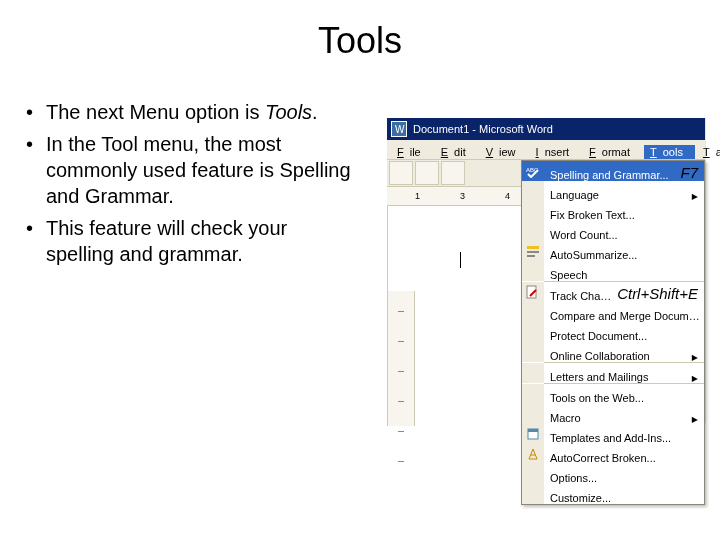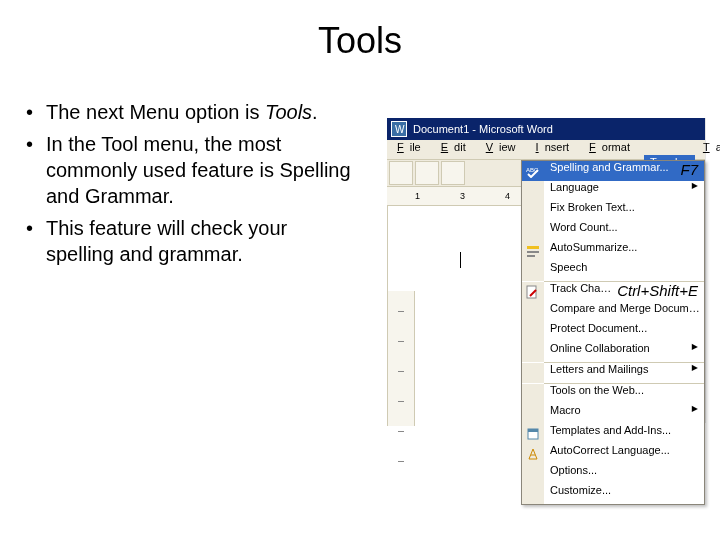--- a/index.html
+++ b/index.html
@@ -5,35 +5,35 @@
   html,body{margin:0;padding:0;width:720px;height:540px;background:#fff;font-family:Arial,Helvetica,sans-serif;color:#000;}
   .slide{width:720px;height:380px;position:relative;box-sizing:border-box;}
   .title{position:absolute;top:20px;left:0;width:100%;text-align:center;font-size:36px;font-weight:400;}
   .body{position:absolute;top:99px;left:22px;width:335px;font-size:20px;line-height:1.3;}
   .body ul{list-style:none;padding:0;margin:0;}
   .body li{position:relative;padding-left:24px;margin-bottom:6px;}
   .body li::before{content:"\2022";position:absolute;left:4px;top:0;font-size:20px;}
   .word-shot{position:absolute;top:118px;right:14px;width:318px;height:305px;background:#fff;border-right:1px solid #e5e5e5;}
   .titlebar{height:22px;background:#0a246a;color:#fff;font-size:11px;display:flex;align-items:center;gap:6px;padding-left:4px;font-family:Tahoma,Arial,sans-serif;}
   .titlebar .wicon{width:14px;height:14px;background:#3a6ea5;display:flex;align-items:center;justify-content:center;font-size:10px;border:1px solid #fff;}
-  .menubar{height:19px;background:#efebde;border-bottom:1px solid #cfcab3;display:flex;align-items:flex-start;gap:2px;font-size:11px;font-family:Tahoma,Arial,sans-serif;padding-left:4px;color:#000;}
+  .menubar{height:19px;background:#efebde;border-bottom:1px solid #cfcab3;display:flex;align-items:flex-end;gap:2px;font-size:11px;font-family:Tahoma,Arial,sans-serif;padding-left:4px;color:#000;}
   .menubar span{padding:1px 6px;}
   .menubar span u{text-decoration:underline;}
   .menubar span.active{background:#316ac5;color:#fff;margin-top:15px;}
   .toolbar{height:26px;background:#efebde;border-bottom:1px solid #cfcab3;display:flex;align-items:center;}
   .toolbar .btn{width:22px;height:22px;border:1px solid #cfcab3;background:#f7f5ed;margin-left:2px;}
   .toolbar .spacer{flex:1;}
   .toolbar .font{font-size:10px;font-family:Tahoma,Arial;margin-right:4px;color:#000;}
   .ruler{height:18px;background:#f7f5ed;border-bottom:1px solid #cfcab3;position:relative;display:flex;align-items:center;padding-left:28px;font-size:9px;color:#000;font-family:Tahoma,Arial;}
   .docarea{position:relative;height:220px;background:#fff;border-left:1px solid #cfcab3;}
   .docarea .cursor{position:absolute;left:72px;top:46px;width:1px;height:16px;background:#000;}
   .vruler{position:absolute;left:0;top:85px;bottom:0;width:26px;background:#f7f5ed;border-right:1px solid #cfcab3;}
   .vruler .t{position:absolute;left:10px;width:6px;height:1px;background:#888;}
   .dropdown{position:absolute;top:42px;left:134px;width:182px;background:#fff;border:1px solid #8a867a;box-shadow:2px 2px 3px rgba(0,0,0,.25);font-size:11px;font-family:Tahoma,Arial,sans-serif;}
-  .dropdown .row{display:flex;align-items:flex-start;height:20px;position:relative;}
+  .dropdown .row{display:flex;align-items:flex-end;height:20px;position:relative;}
   .dropdown .iconcol{width:22px;height:100%;background:#efebde;display:flex;align-items:center;justify-content:center;}
   .dropdown .lbl{flex:1;padding-left:6px;white-space:nowrap;overflow:hidden;text-overflow:ellipsis;}
   .dropdown .sc{padding-right:6px;color:#000;font-size:15px;font-style:italic;}
   .dropdown .arrow{padding-right:6px;font-size:8px;color:#000;}
   .dropdown .row.hi{background:#316ac5;color:#fff;}
   .dropdown .row.hi .iconcol{background:#316ac5;}
   .dropdown .sep{height:1px;background:#cfcab3;margin-left:22px;}
   .ico{width:14px;height:14px;}
   em.i{font-style:italic;}
   svg{display:block;}
@@ -201,21 +201,21 @@
       </div>
       <div class="row">
         <div class="iconcol">
             <span>
               <svg class="ico" viewBox="0 0 14 14">
                 <path d="M7 2 L11 12 L3 12 Z" fill="none" stroke="#c80"></path>
                 <path d="M5 8 L9 8" stroke="#c80"></path>
               </svg>
             </span>
           </div>
-        <div class="lbl">AutoCorrect Language...</div>
+        <div class="lbl">AutoCorrect Broken...</div>
       </div>
       <div class="row">
         <div class="iconcol"></div>
           <div class="lbl">Options...</div>
       </div>
       <div class="row">
         <div class="iconcol"></div>
           <div class="lbl">Customize...</div>
       </div>
     </div>

